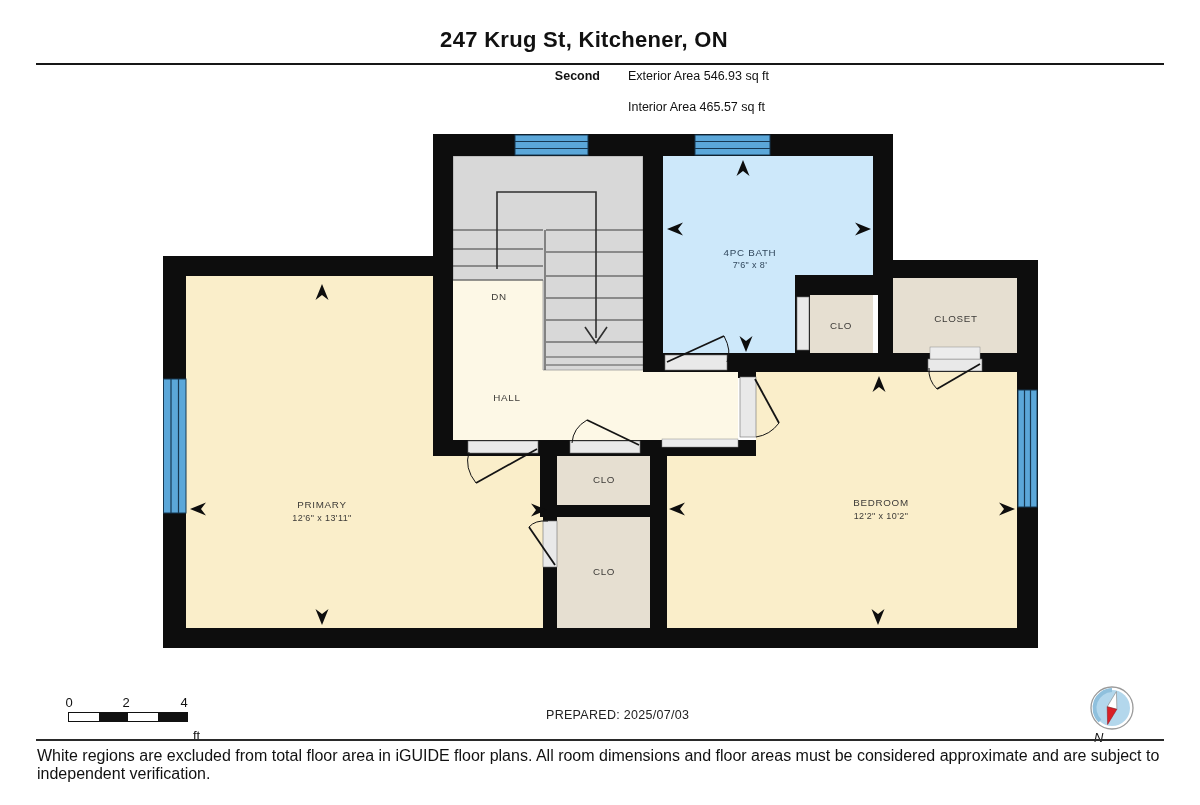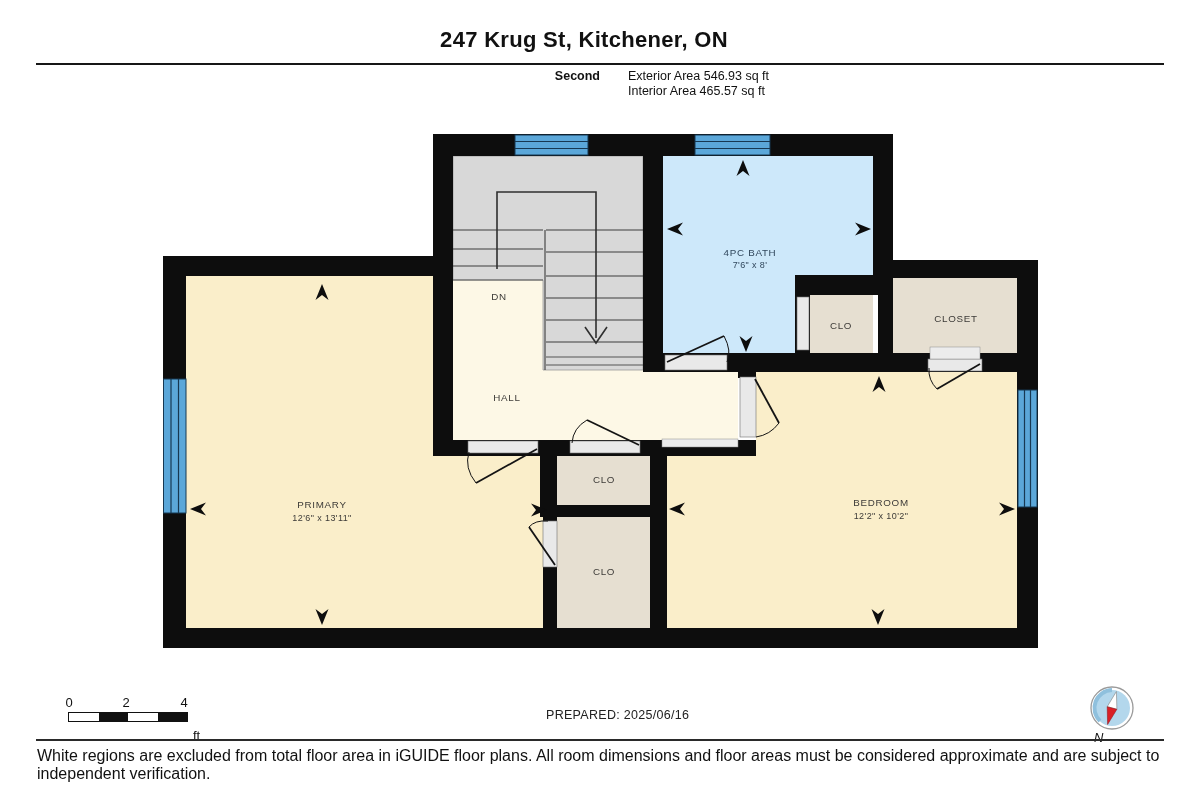--- a/index.html
+++ b/index.html
@@ -4,21 +4,21 @@
 <style>
   html,body{margin:0;padding:0;}
   body{
     width:1200px;height:805px;position:relative;background:#ffffff;
     font-family:"Liberation Sans", sans-serif;color:#111;overflow:hidden;
   }
   .abs{position:absolute;}
   
   .title{top:27px;left:0;width:1168px;text-align:center;font-size:22px;font-weight:bold;letter-spacing:.3px;}
   .top-rule{top:63px;left:36px;width:1128px;height:2px;background:#161616;}
-  .subtitle{top:69px;left:0;width:1200px;display:grid;grid-template-columns:600px 600px;row-gap:1px;font-size:12.5px;}
+  .subtitle{top:69px;left:0;width:1200px;display:grid;grid-template-columns:600px 600px;row-gap:17px;font-size:12.5px;}
   .subtitle .lbl{text-align:right;font-weight:bold;padding-right:0;}
   .subtitle .val{text-align:left;padding-left:28px;}
   
   svg.plan{top:0;left:0;}
   .wall{fill:#0d0d0d;}
   .room{fill:#faeeca;}
   .hallfill{fill:#fdf8e6;}
   .bathfill{fill:#cde8fa;}
   .closetfill{fill:#e6dfd1;}
   .stairfill{fill:#d8d8d8;stroke:#999;stroke-width:.8;}
@@ -198,21 +198,21 @@
 <span class="abs tick" style="left:119px;">2</span>
 <span class="abs tick" style="left:177px;">4</span>
 <div class="abs bar">
   <div class="seg-w"></div>
   <div class="seg-b"></div>
   <div class="seg-w"></div>
   <div class="seg-b"></div>
 </div>
 <span class="abs ft">ft</span>
 
-<span class="abs prepared">PREPARED: 2025/06/16</span>
+<span class="abs prepared">PREPARED: 2025/07/03</span>
 
 <svg class="abs compass" width="64" height="72" viewBox="0 0 64 72">
   <g transform="translate(-1082,-684)">
     <circle cx="1112" cy="708" r="21" fill="#ffffff" stroke="#9a9a9a" stroke-width="1.3"></circle>
     <circle cx="1112" cy="708" r="18" fill="#b3d7ec"></circle>
     <path d="M1112,690 a18,18 0 0 0 -12,31" fill="none" stroke="#8fc0dd" stroke-width="4"></path>
     <polygon points="1116.4,691.5 1116.9,709.3 1107.2,706.7" fill="#ffffff" stroke="#7f7f7f" stroke-width="0.6"></polygon>
     <polygon points="1107.6,724.5 1116.9,709.3 1107.2,706.7" fill="#d91f26" stroke="#8a1114" stroke-width="0.5"></polygon>
     <text class="n-label" x="1094" y="742">N</text>
   </g>

